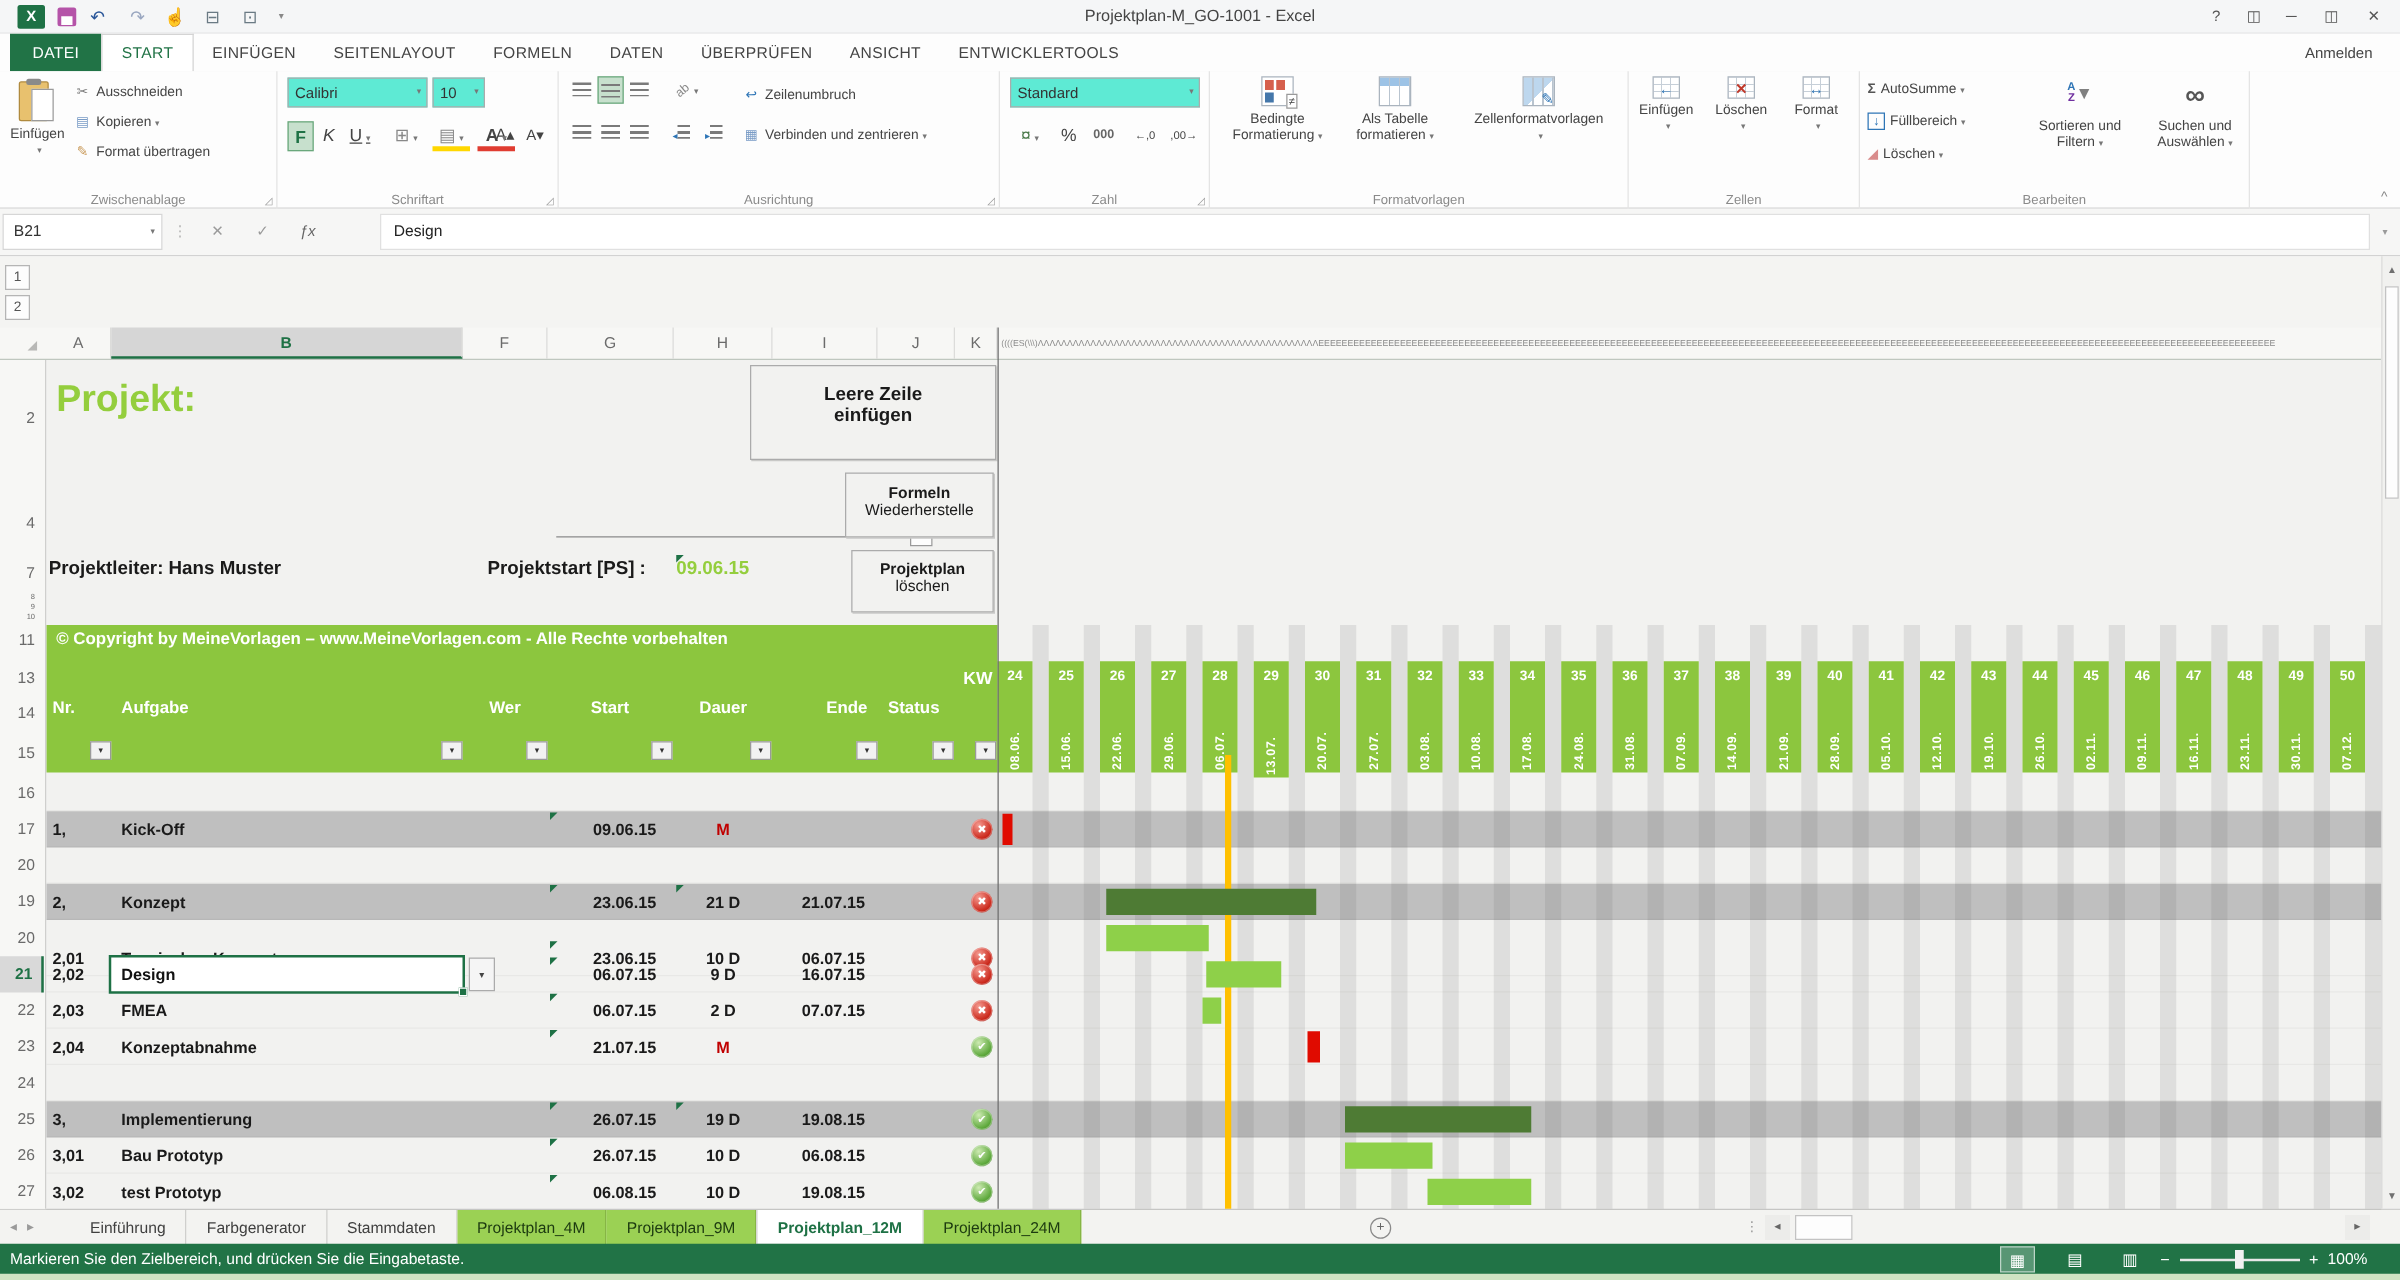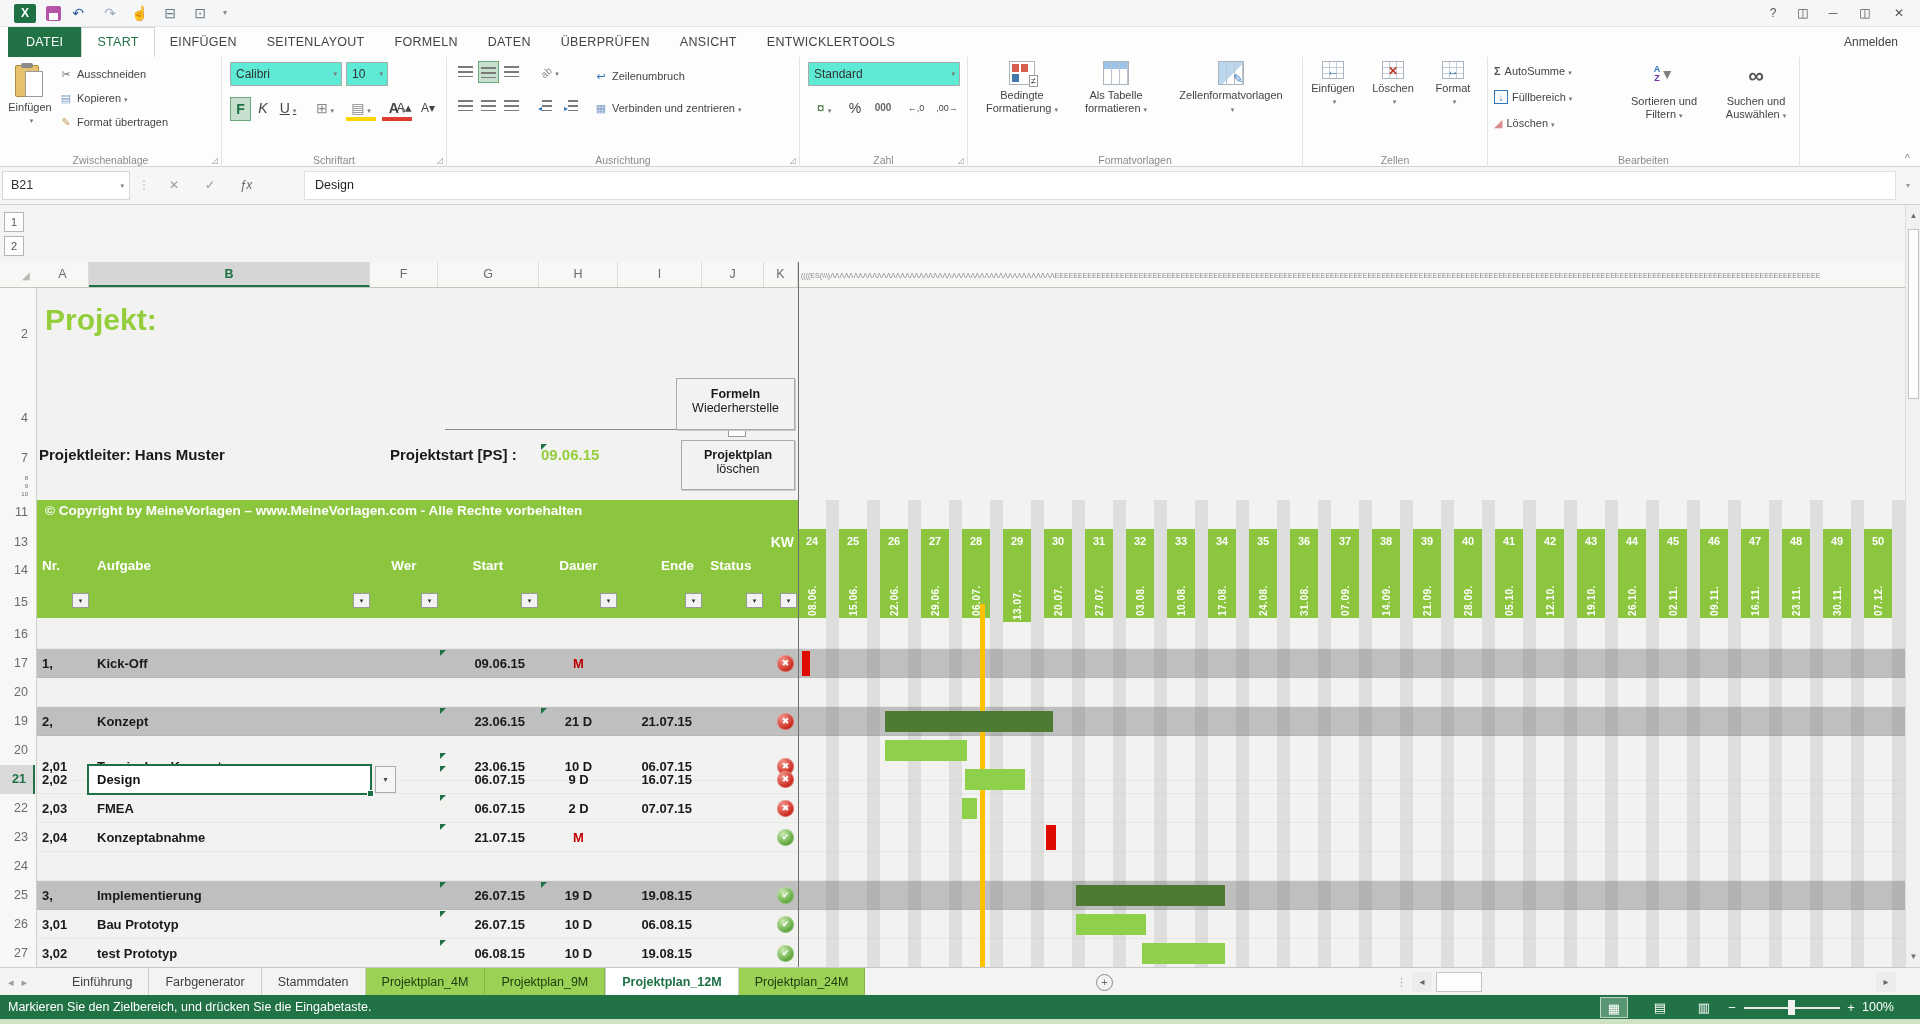--- a/index.html
+++ b/index.html
@@ -148,20 +148,21 @@
     <div id="xl-logo">X</div>
     <div id="save-ico">
         <span></span>
       </div>
     <div class="qico" style="left:68px;width:20px;">↶</div>
     <div class="qico" style="left:100px;width:20px;color:#9aa7c0;">↷</div>
     <div class="qico" style="left:130px;width:20px;color:#b08a5a;">☝</div>
     <div class="qico" style="left:160px;width:20px;color:#6a7a84;">⊟</div>
     <div class="qico" style="left:190px;width:20px;color:#6a7a84;">⊡</div>
     <div class="qico" style="left:218px;width:14px;color:#888;font-size:8px;">▾</div>
+    <div id="title">Projektplan-M_GO-1001 - Excel</div>
     <div class="winbtn" style="right:132px;">?</div>
     <div class="winbtn" style="right:102px;">◫</div>
     <div class="winbtn" style="right:72px;">─</div>
     <div class="winbtn" style="right:40px;">◫</div>
     <div class="winbtn" style="right:6px;">✕</div>
   </div>
 
   <div id="tabrow">
     <div id="ribbon-tabs">
         <div class="rtab file">DATEI</div>
@@ -360,20 +361,24 @@
         <div class="rownum" style="top: 622px; height: 29px; line-height: 29px;">26</div>
         <div class="rownum" style="top: 651px; height: 29px; line-height: 29px;">27</div>
       </div>
 
     <div class="abs biglime" style="left:45px;top:15px;font-size:30px;z-index:3;">Projekt:</div>
     <div class="abs" style="left:39px;top:158px;font-size:15px;font-weight:bold;color:#1a1a1a;z-index:3;">Projektleiter: Hans Muster</div>
     <div class="abs" style="left:390px;top:158px;font-size:15px;font-weight:bold;color:#1a1a1a;z-index:3;">Projektstart [PS] :</div>
     <div class="abs biglime" style="left:541px;top:158px;font-size:15px;z-index:3;">09.06.15</div>
     <div class="tri" style="left:541px;top:156px;"></div>
 
+    <div class="xbtn" style="left:600px;top:4px;width:197px;height:76px;font-size:15px;font-weight:bold;padding-top:14px;">
+      <div>Leere Zeile</div>
+        <div>einfügen</div>
+    </div>
     <div class="xbtn" style="left:676px;top:90px;width:119px;height:52px;font-size:12.5px;padding-top:8px;">
       <div style="font-weight:bold;">Formeln</div>
         <div>Wiederherstelle</div>
     </div>
     <div class="xbtn" style="left:681px;top:152px;width:114px;height:50px;font-size:12.5px;padding-top:7px;">
       <div style="font-weight:bold;">Projektplan</div>
         <div>löschen</div>
     </div>
 
     <div class="greenblock" style="left:37px;top:212px;width:761px;height:118px;"></div>

